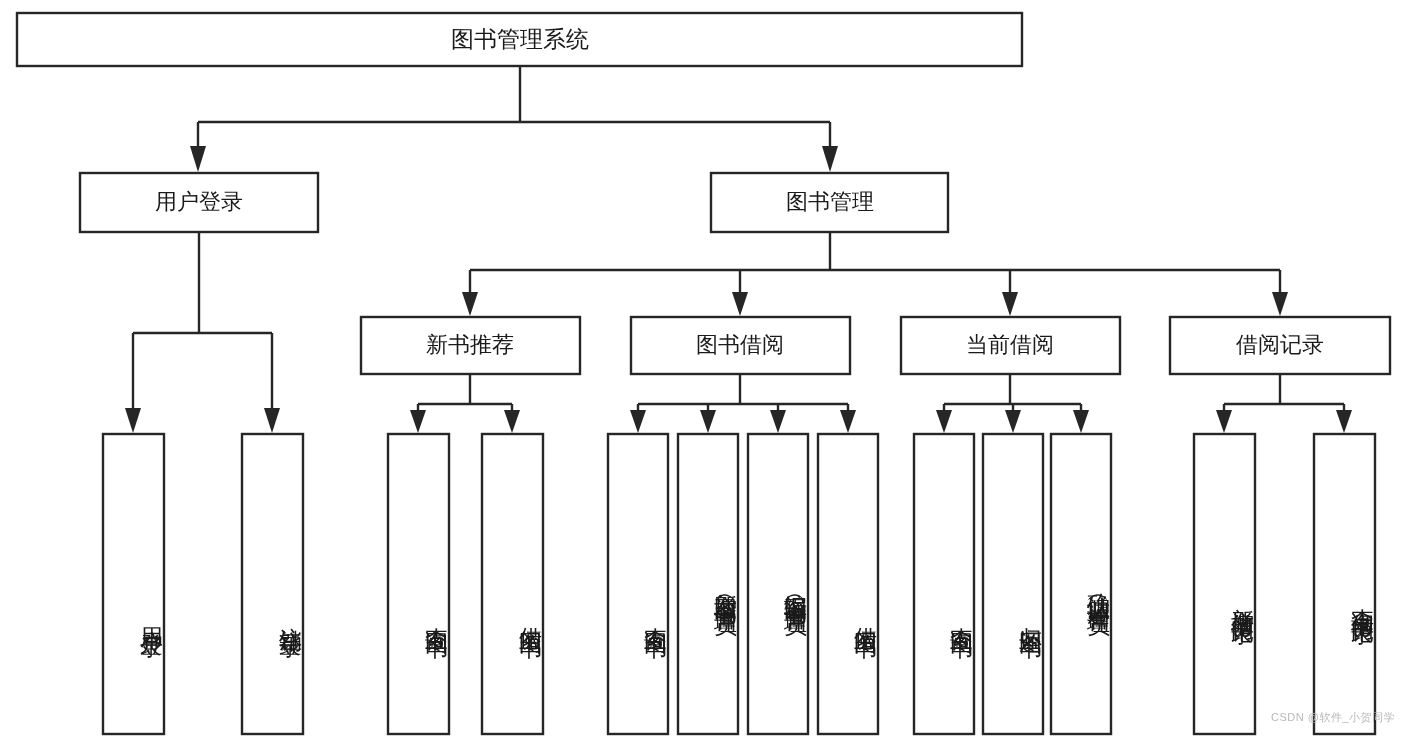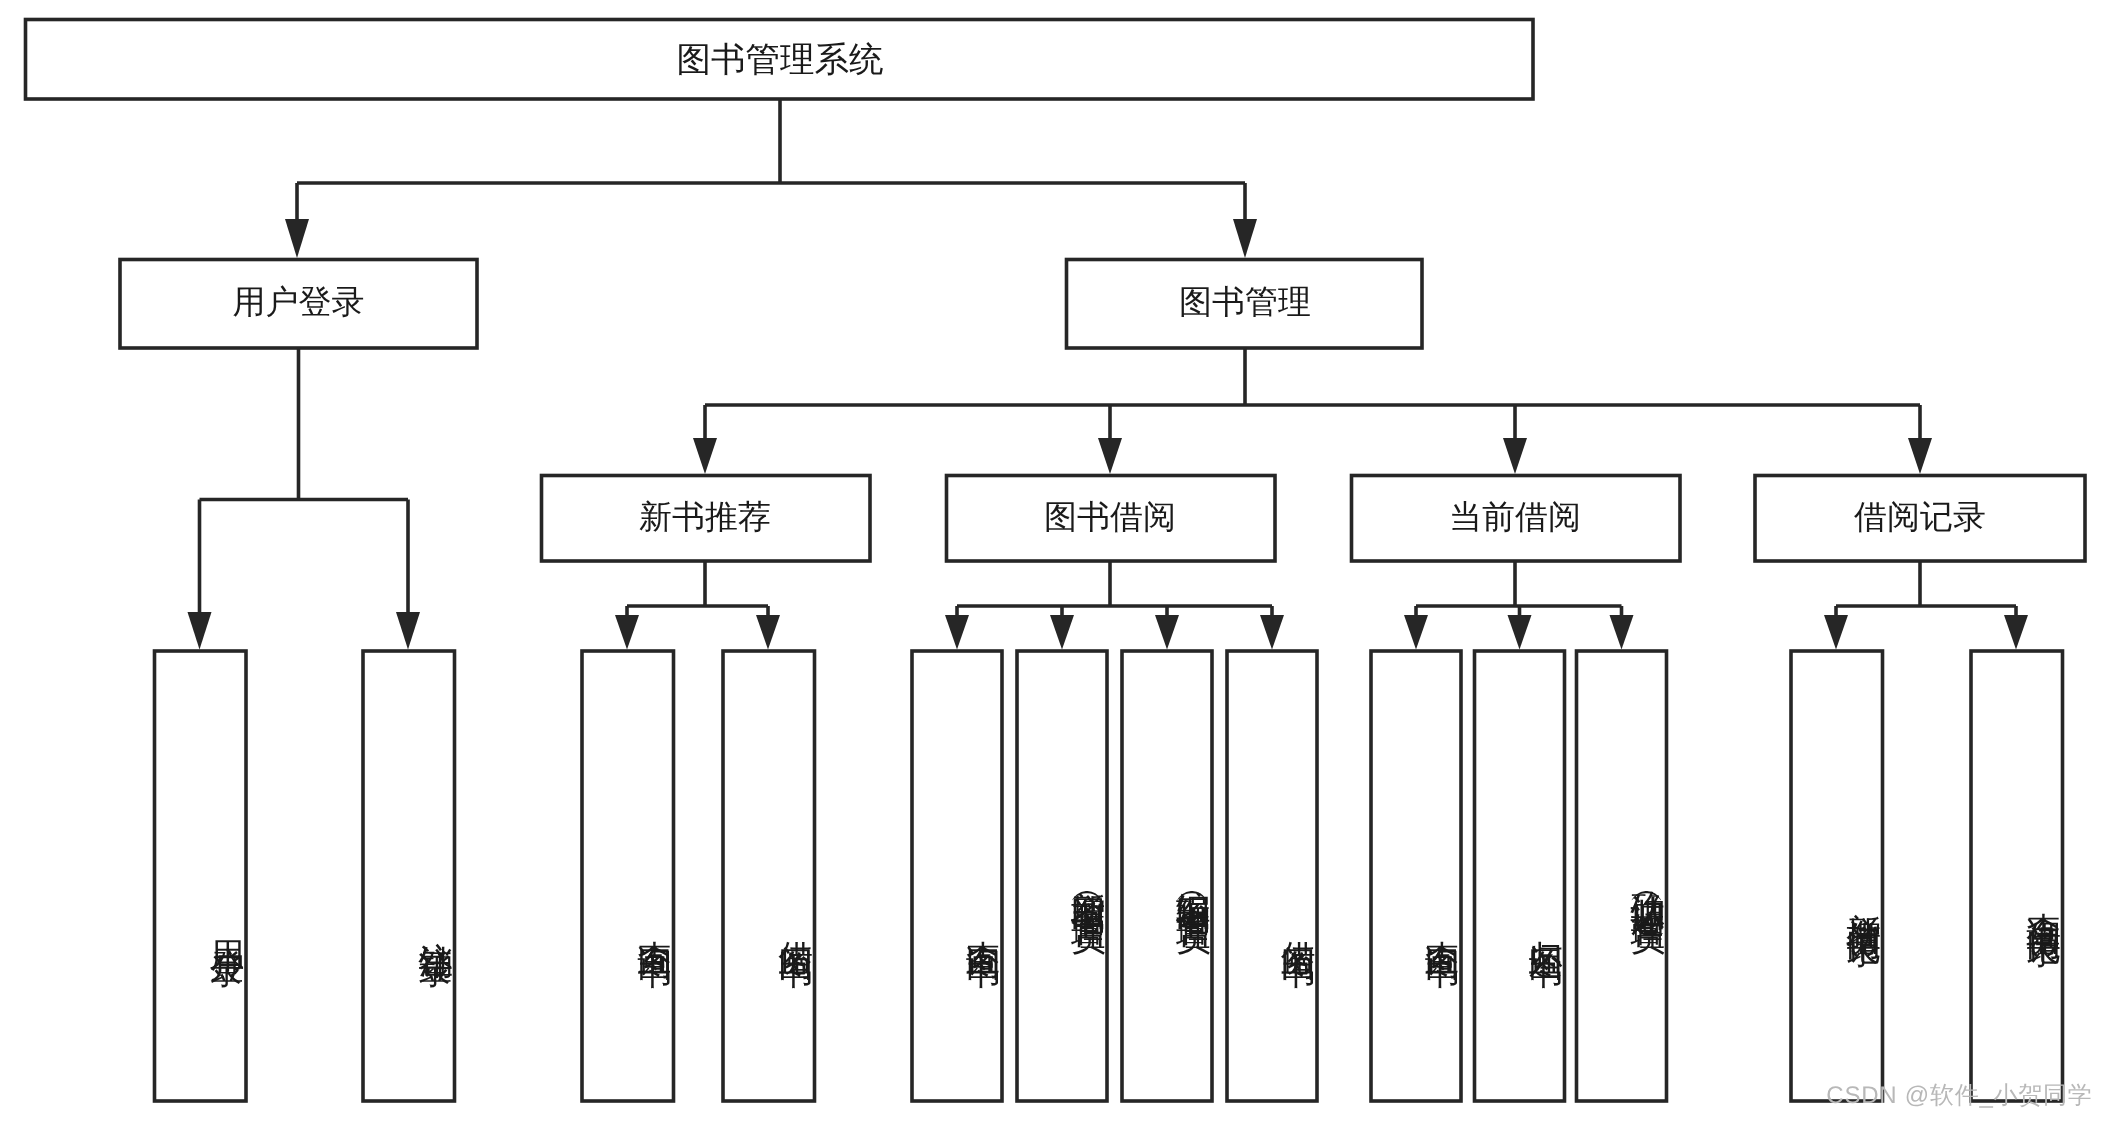--- a/index.html
+++ b/index.html
@@ -68,23 +68,23 @@
     color: #1a1a1a;
     letter-spacing: 3px;
     white-space: nowrap;
     text-align: center;
     pointer-events: none;
     user-select: none;
   }
   .watermark {
     position: absolute;
     right: 10px;
-    bottom: 6px;
-    font-family: "Liberation Sans", "DejaVu Sans", sans-serif;
-    font-size: 16px;
+    bottom: 22px;
+    font-family: "Liberation Sans", "DejaVu Sans", sans-serif;
+    font-size: 11px;
     color: #b8b8b8;
     letter-spacing: 0.5px;
     white-space: nowrap;
     user-select: none;
   }
 </style>
 </head>
 <body>
 
 <div id="diagram-root">

